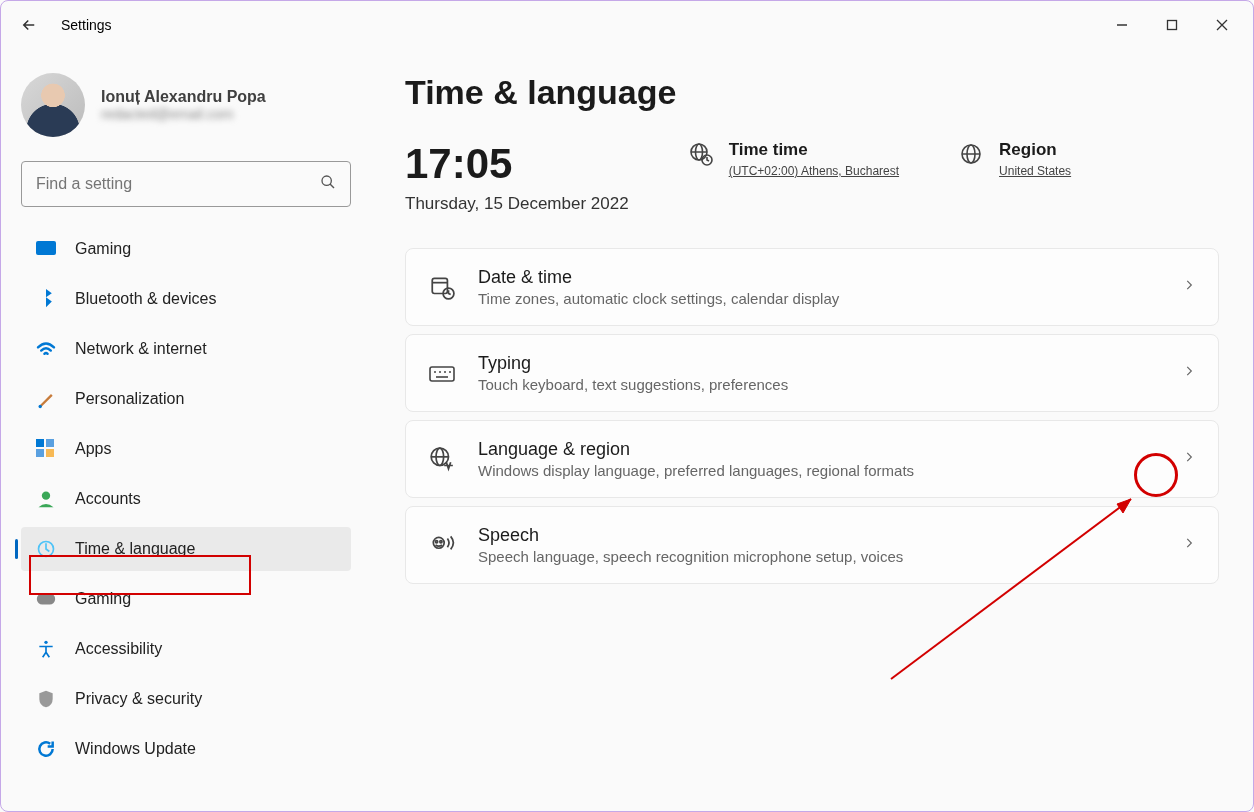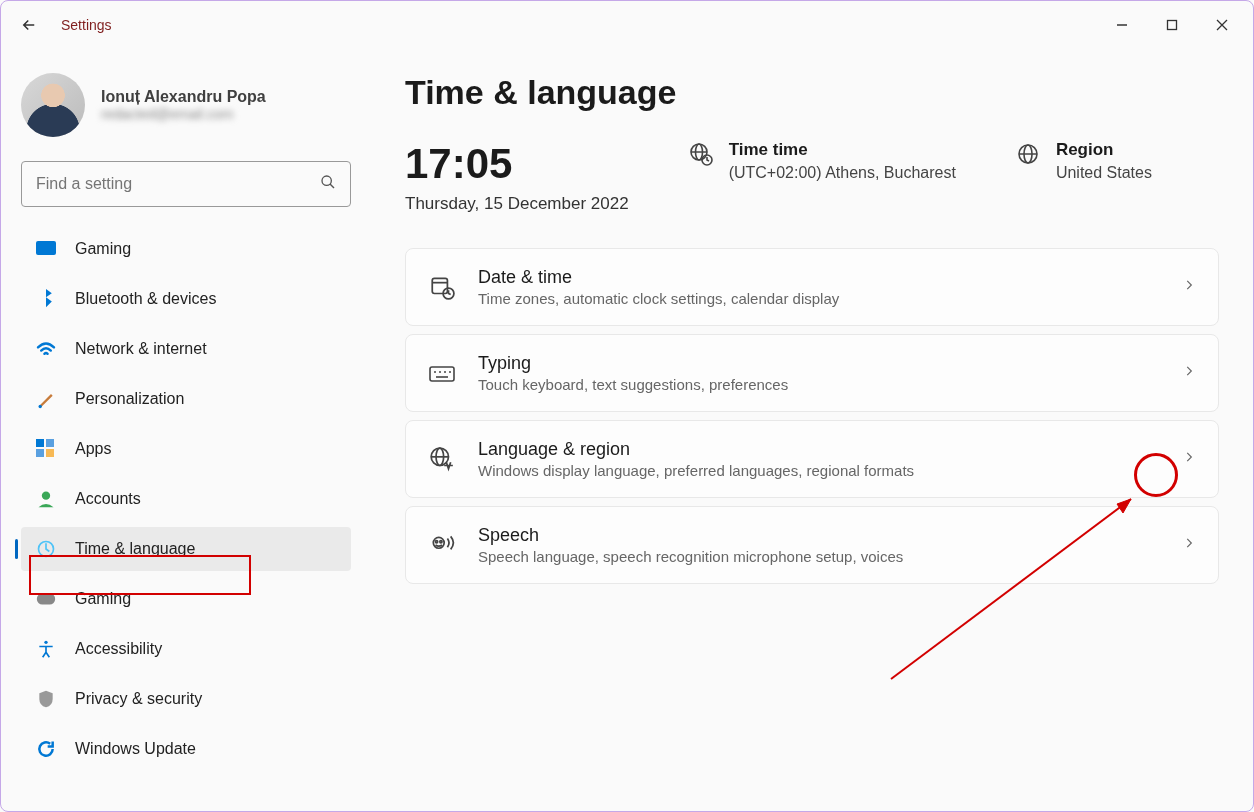--- a/index.html
+++ b/index.html
@@ -18,21 +18,21 @@
   align-items: center;
   height: 48px;
   padding: 0 8px;
 }
 .back-btn {
   width: 40px; height: 40px;
   display: flex; align-items: center; justify-content: center;
   cursor: pointer;
   color: #333;
 }
-.app-title { font-size: 14px; color: #7f1d1d; margin-left: 12px; }
+.app-title { font-size: 14px; color: #000000; margin-left: 12px; }
 .win-controls {
   margin-left: auto;
   display: flex;
   gap: 4px;
 }
 .win-btn {
   width: 46px; height: 32px;
   display: flex; align-items: center; justify-content: center;
   cursor: pointer;
   color: #333;
@@ -127,21 +127,21 @@
   display: flex;
   align-items: flex-start;
   gap: 60px;
   margin-bottom: 34px;
 }
 .clock-block .time { font-size: 42px; font-weight: 600; color:#1b1b1b;}
 .clock-block .date { font-size: 17px; color: #333; margin-top:6px;}
 .info-block { display:flex; gap:14px; align-items:flex-start; }
 .info-block .ico { width:26px;height:26px;color:#444;margin-top:2px;}
 .info-block .lbl { font-size:17px; font-weight:600; color:#1b1b1b;}
-.info-block .val { font-size:16px; color:#444; margin-top:4px;}
+.info-block .val { font-size:12px; color:#444; margin-top:4px;text-decoration:underline;}
 .cards { display:flex; flex-direction:column; gap:8px;}
 .card {
   background:#fdfdfd;
   border:1px solid #e8e8e8;
   border-radius:8px;
   display:flex;
   align-items:center;
   padding:18px 22px;
   cursor:pointer;
   gap:22px;

